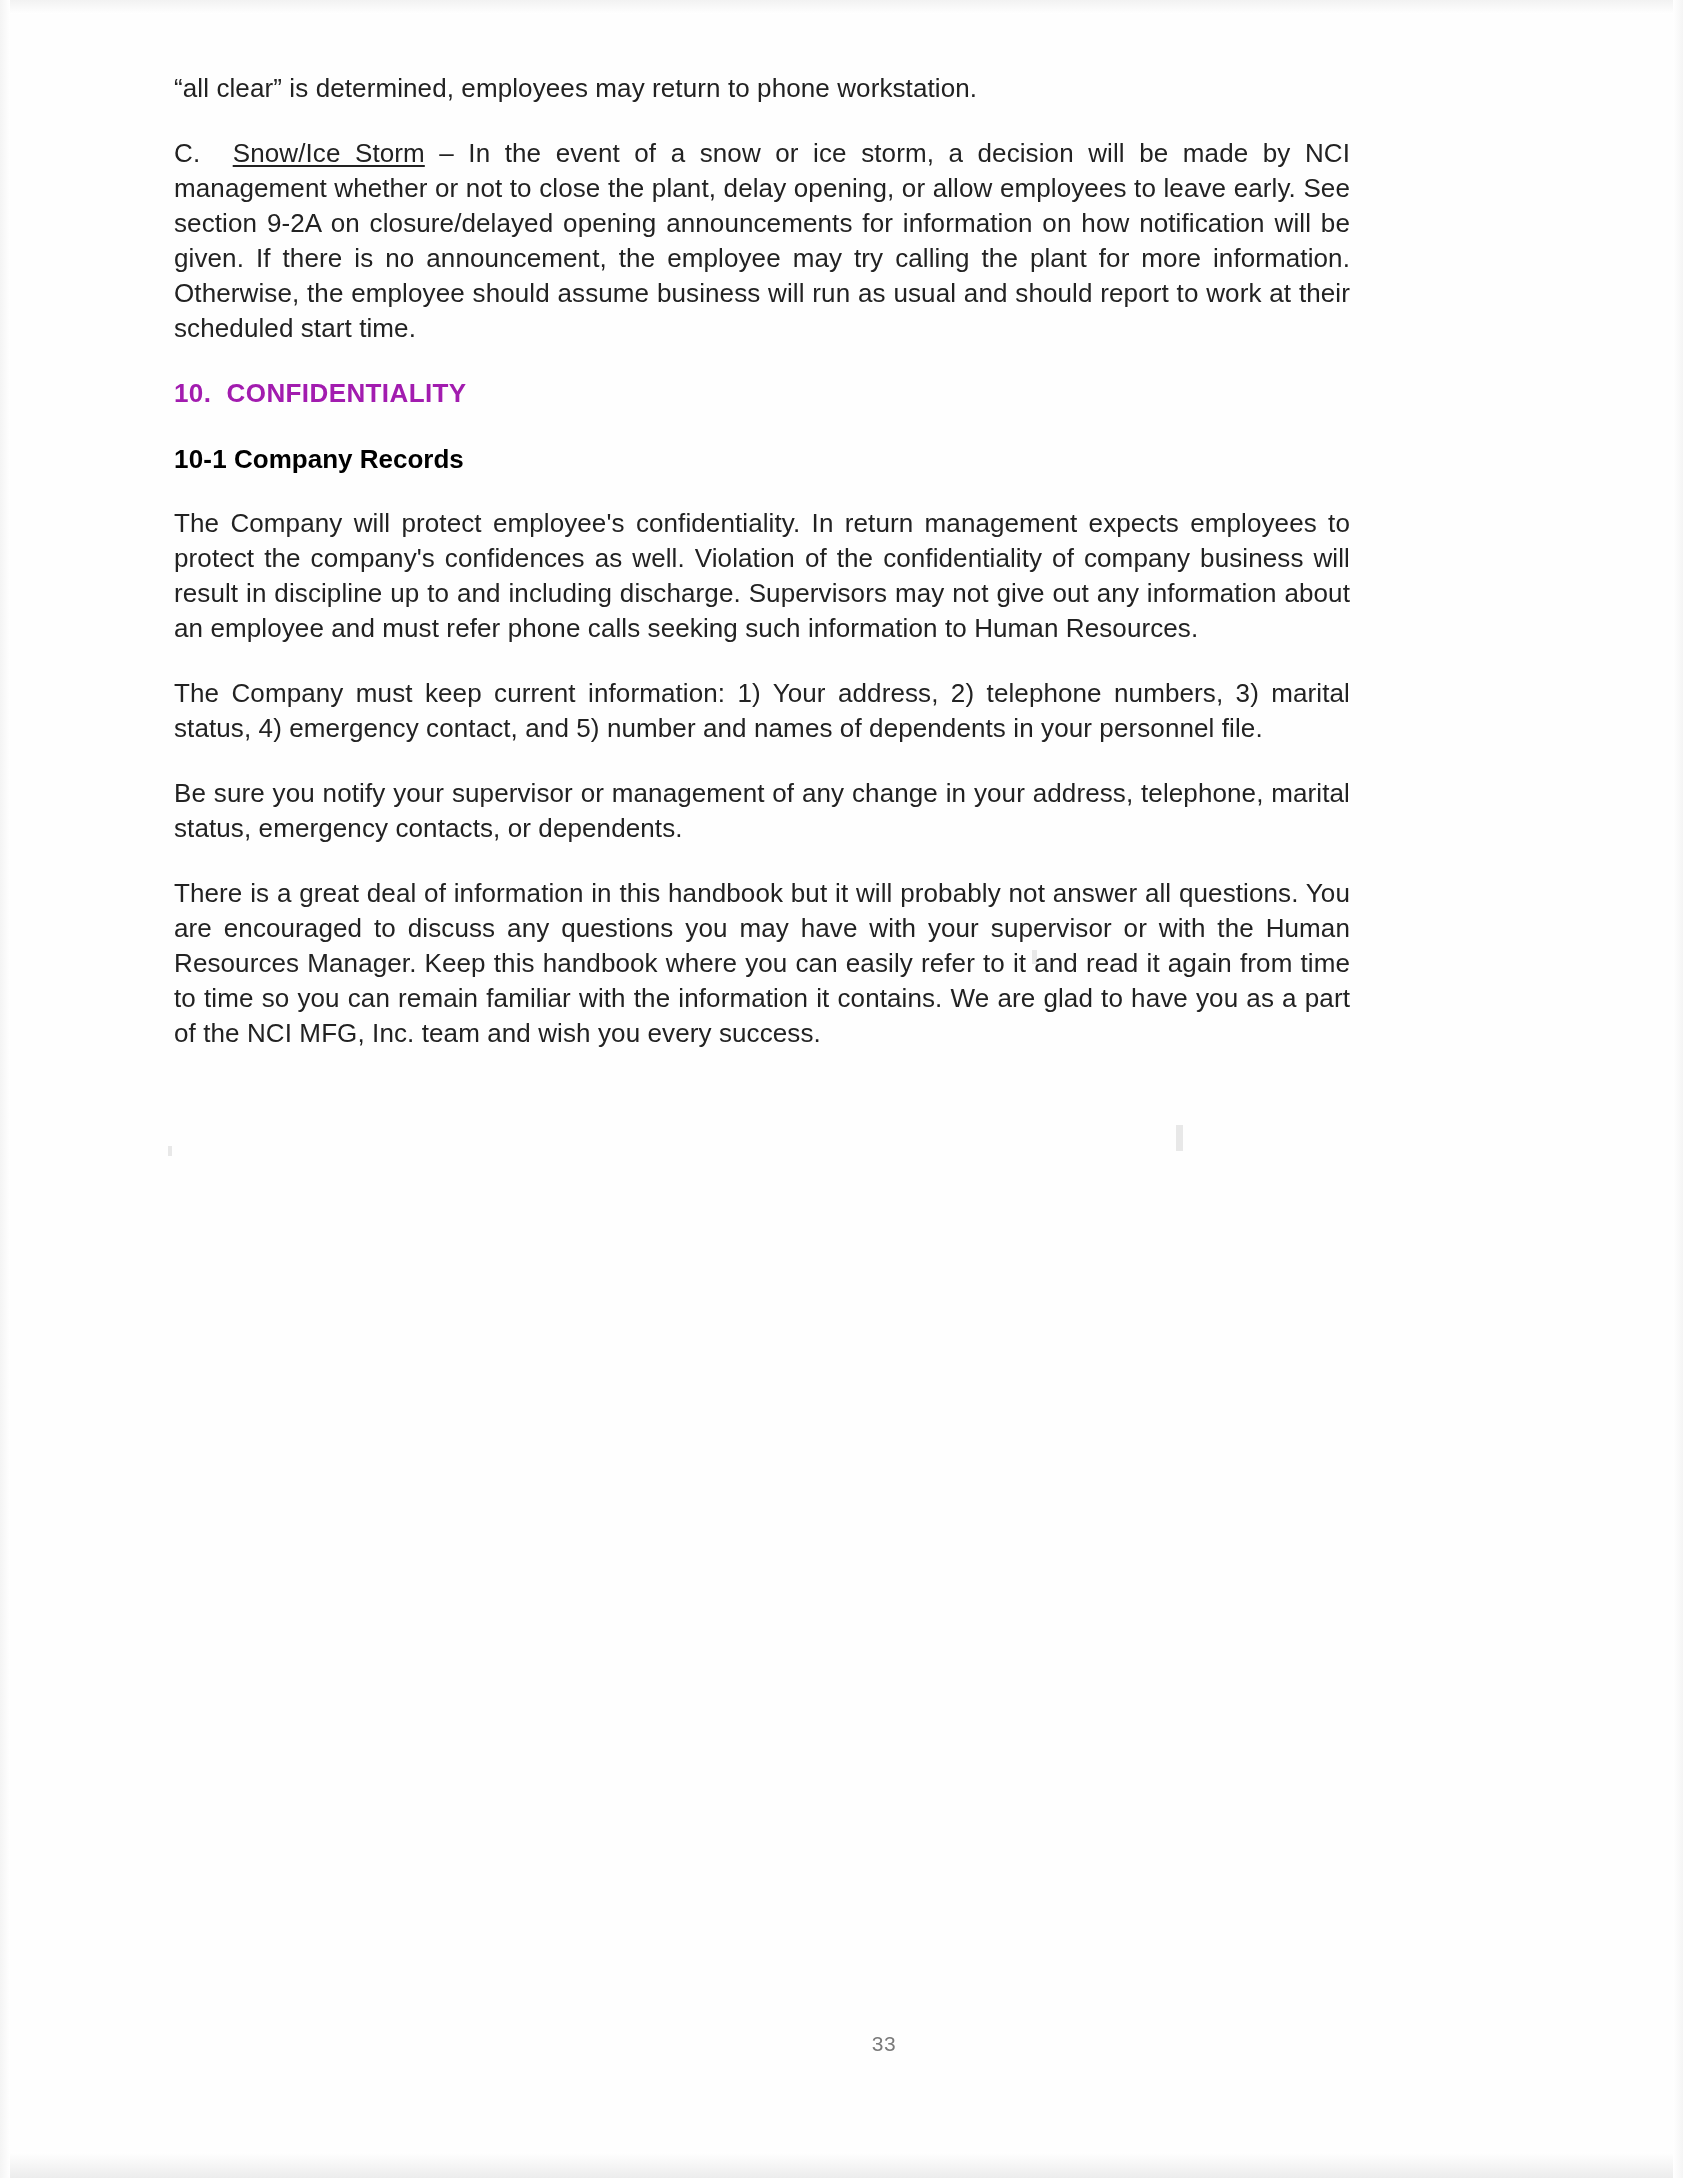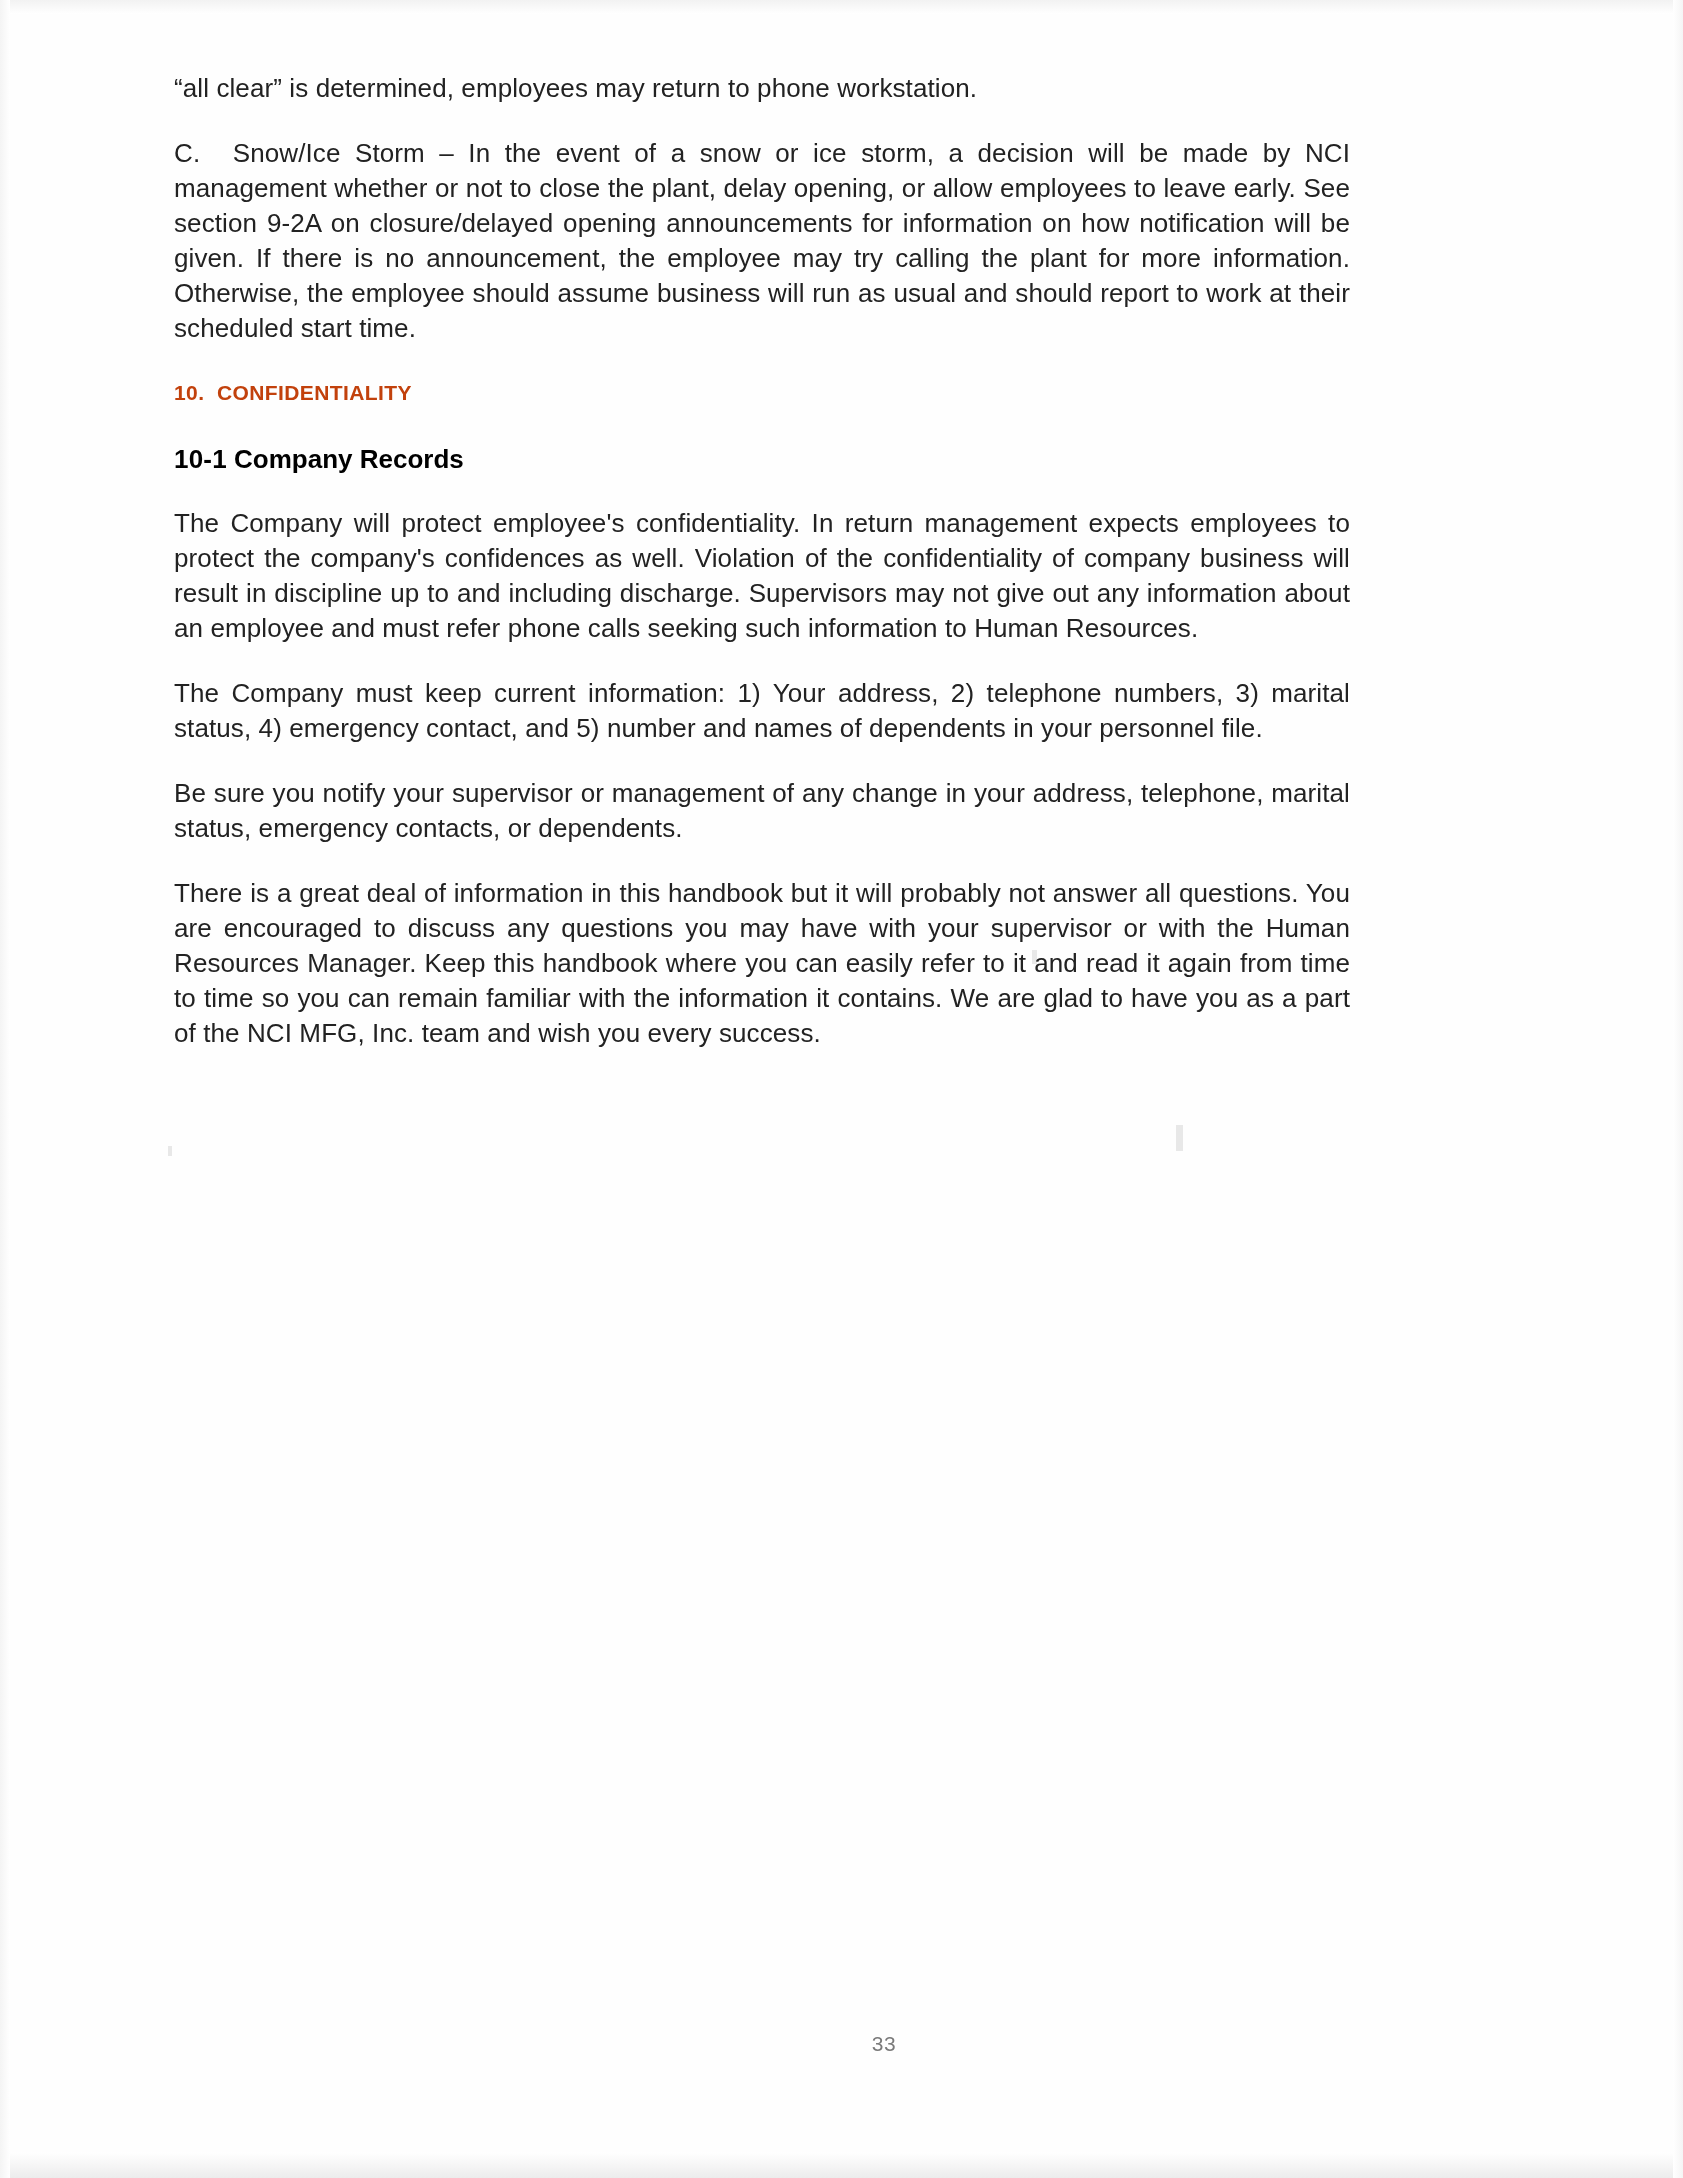--- a/index.html
+++ b/index.html
@@ -65,43 +65,44 @@
   .body-par {
     font-size: 26px;
     line-height: 35px;
     text-align: justify;
     margin: 0 0 30px 0;
     letter-spacing: 0.1px;
     color: #222222;
   }
 
   .section-heading {
-    font-size: 21px;
+    font-size: 26px;
     line-height: 34px;
     font-weight: bold;
     margin: 0 0 32px 0;
     letter-spacing: 0.4px;
-    color: #c2410c;
+    color: #a21caf;
   }
   .section-heading .num {
     font-weight: bold;
   }
 
   .sub-heading {
     font-size: 26px;
     line-height: 34px;
     margin: 0 0 30px 0;
     color: #000000;
   }
   .sub-heading .num {
     font-weight: bold;
     letter-spacing: 0.2px;
   }
 
   .underline {
+    text-decoration: underline;
     text-underline-offset: 3px;
     margin-left: 18px;
   }
 
   .page-number {
     position: absolute;
     left: 0;
     right: 0;
     top: 2032px;
     text-align: center;

